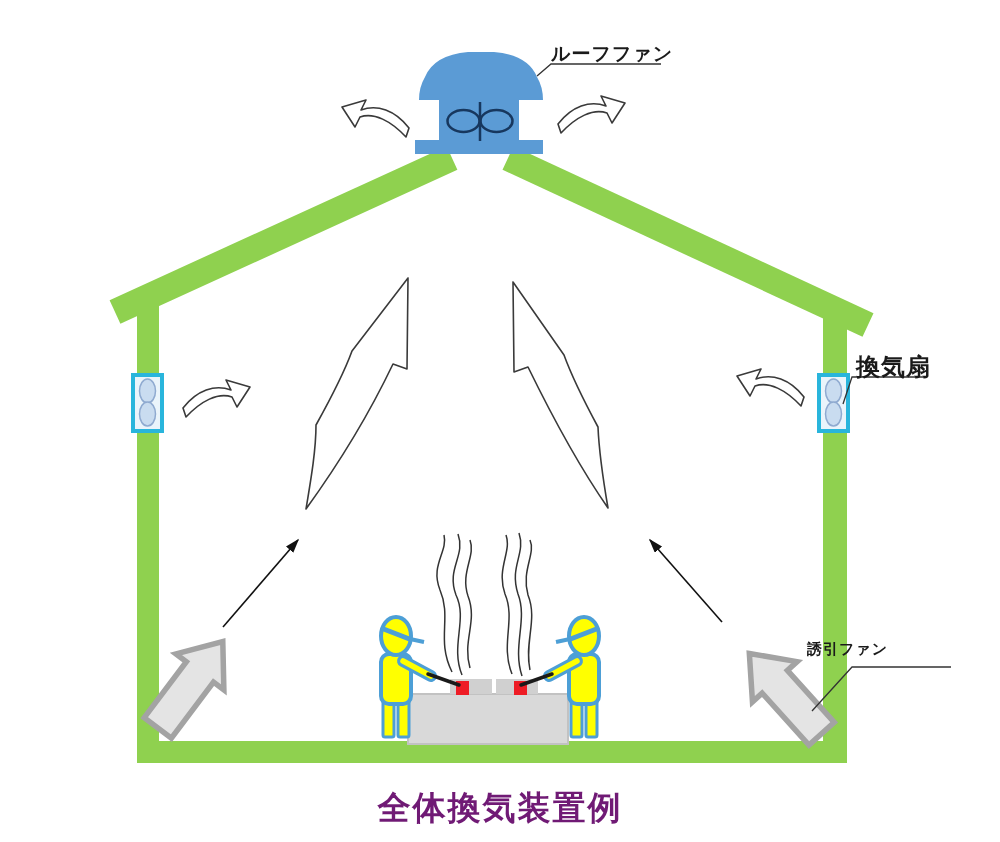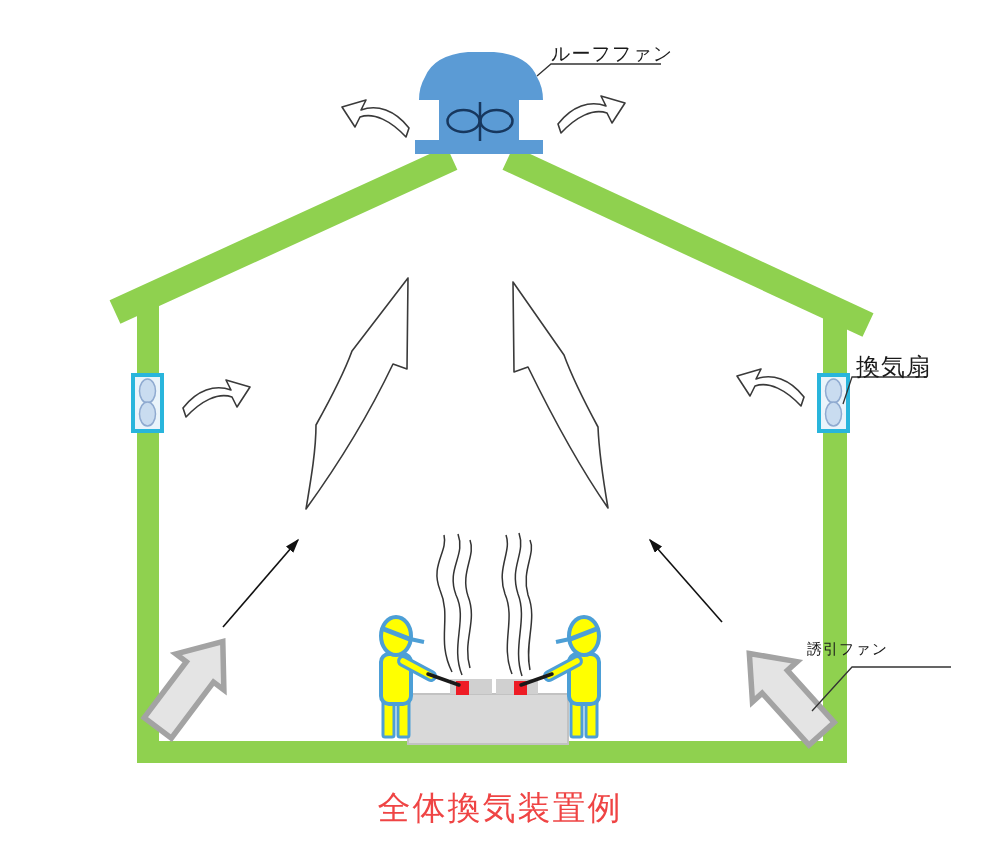--- a/index.html
+++ b/index.html
@@ -1,30 +1,31 @@
 <!DOCTYPE html>
 <html><head>
 <meta charset="utf-8">
 <style>
   html,body{margin:0;padding:0;background:#ffffff;}
   #stage{
     position:relative;width:1000px;height:842px;background:#ffffff;overflow:hidden;
     font-family:"Liberation Sans","DejaVu Sans",sans-serif;
+    font-weight:bold;
   }
   #diagram-svg{position:absolute;left:0;top:0;}
   .callout{
     position:absolute;color:#1a1a1a;letter-spacing:1px;white-space:nowrap;
     font-family:"Liberation Sans","DejaVu Sans",sans-serif;
   }
   .callout.roof{left:551px;top:41px;font-size:19px;}
   .callout.kanki{left:856px;top:351px;font-size:24px;}
   .callout.yuin{left:807px;top:640px;font-size:15px;}
   #diagram-title{
     position:absolute;left:50%;top:786px;transform:translateX(-50%);
-    font-size:33px;color:#ef4444;letter-spacing:2px;white-space:nowrap;
+    font-size:33px;color:#701a75;letter-spacing:2px;white-space:nowrap;
   }
 </style>
 </head>
 <body>
 
 <div id="stage">
 
 <svg id="diagram-svg" width="1000" height="842" viewBox="0 0 1000 842" xmlns="http://www.w3.org/2000/svg">
 
   <defs>

